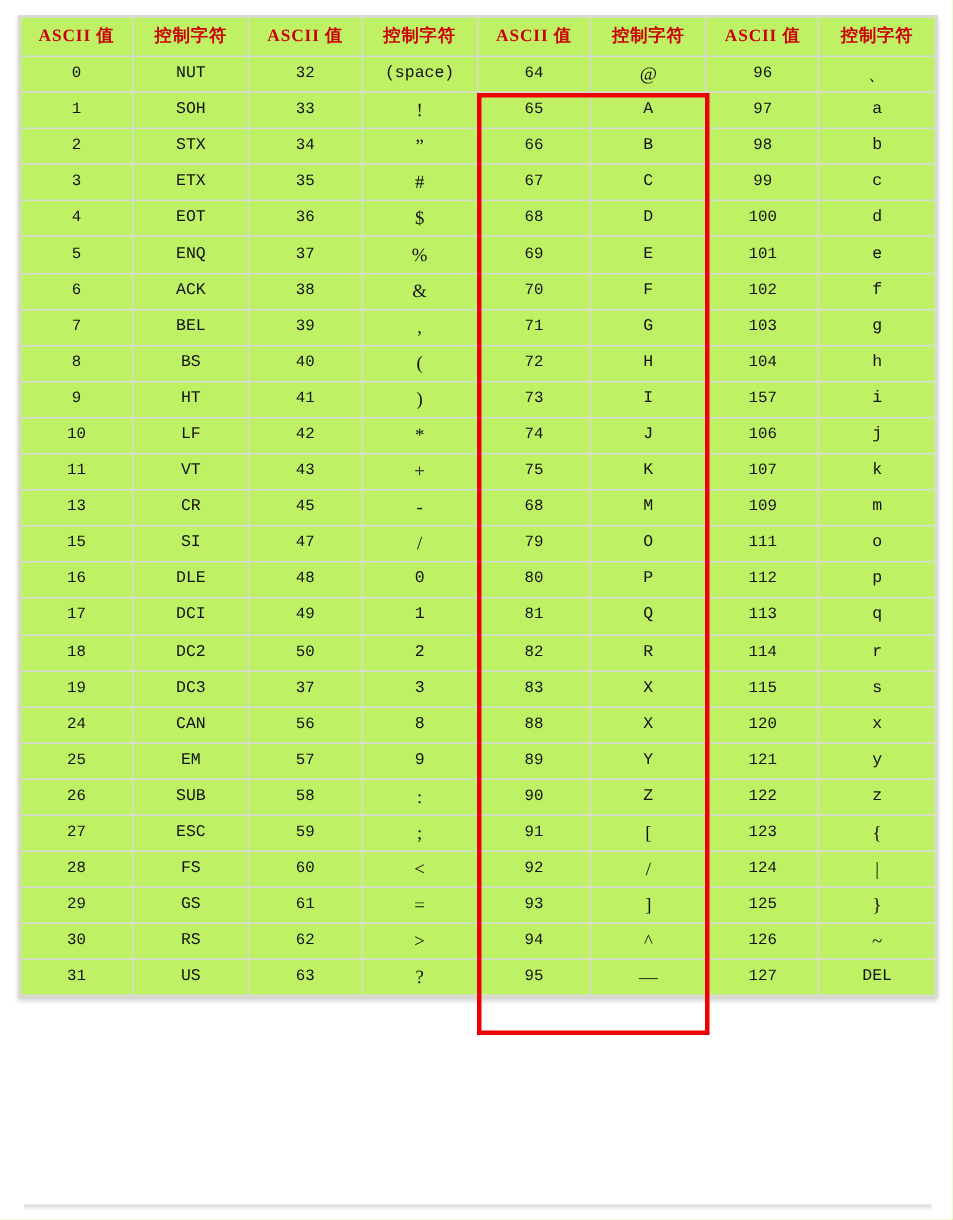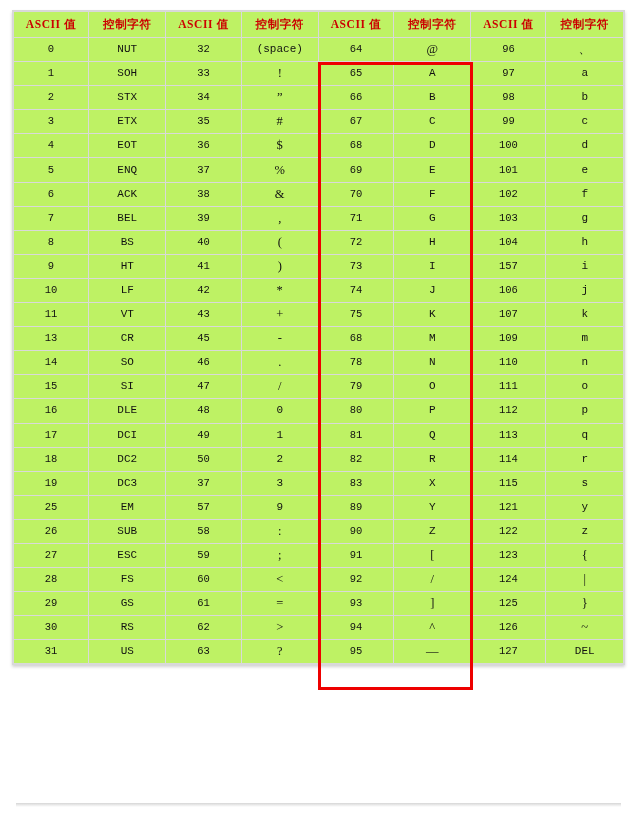--- a/index.html
+++ b/index.html
@@ -243,30 +243,20 @@
             <td class="val">13</td>
             <td class="chr">CR</td>
             <td class="val">45</td>
             <td class="chr sym">-</td>
             <td class="val">68</td>
             <td class="chr">M</td>
             <td class="val">109</td>
             <td class="chr">m</td>
           </tr>
           <tr>
-            <td class="val">14</td>
-            <td class="chr">SO</td>
-            <td class="val">46</td>
-            <td class="chr sym">.</td>
-            <td class="val">78</td>
-            <td class="chr">N</td>
-            <td class="val">110</td>
-            <td class="chr">n</td>
-          </tr>
-          <tr>
             <td class="val">15</td>
             <td class="chr">SI</td>
             <td class="val">47</td>
             <td class="chr sym">/</td>
             <td class="val">79</td>
             <td class="chr">O</td>
             <td class="val">111</td>
             <td class="chr">o</td>
           </tr>
           <tr>
@@ -303,20 +293,30 @@
             <td class="val">19</td>
             <td class="chr">DC3</td>
             <td class="val">37</td>
             <td class="chr">3</td>
             <td class="val">83</td>
             <td class="chr">X</td>
             <td class="val">115</td>
             <td class="chr">s</td>
           </tr>
           <tr>
+            <td class="val">24</td>
+            <td class="chr">CAN</td>
+            <td class="val">56</td>
+            <td class="chr">8</td>
+            <td class="val">88</td>
+            <td class="chr">X</td>
+            <td class="val">120</td>
+            <td class="chr">x</td>
+          </tr>
+          <tr>
             <td class="val">25</td>
             <td class="chr">EM</td>
             <td class="val">57</td>
             <td class="chr">9</td>
             <td class="val">89</td>
             <td class="chr">Y</td>
             <td class="val">121</td>
             <td class="chr">y</td>
           </tr>
           <tr>

